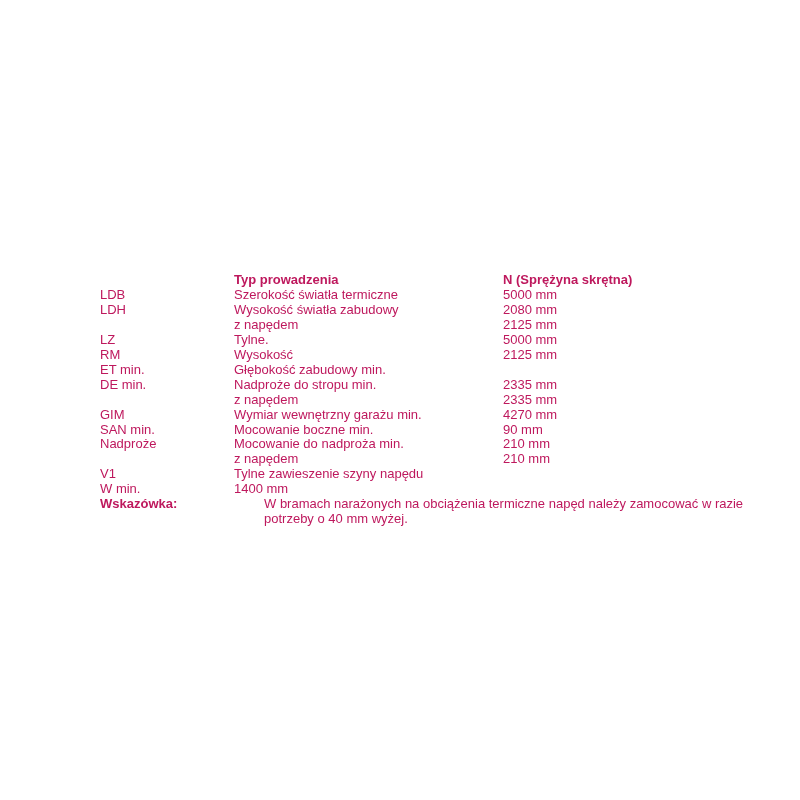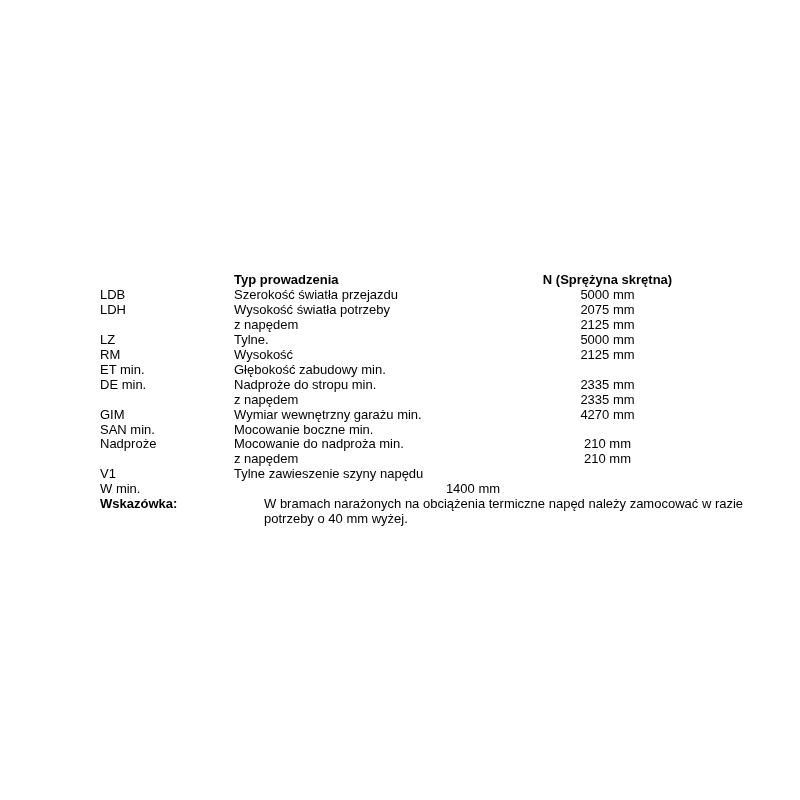--- a/index.html
+++ b/index.html
@@ -28,46 +28,46 @@
     line-height: 14.95px;
     color: #2a2a2a;
   }
   .row {
     display: flex;
     white-space: nowrap;
   }
   .cell { overflow: visible; }
   .c1 { flex: 0 0 134px; width: 134px; }
   .c2 { flex: 0 0 269px; width: 269px; }
-  .c3 { flex: 1; text-align: center; }
+  .c3 { flex: 1; }
   .bold { font-weight: 700; }
   .note-text { flex: 1; margin-left: 30px; }
 </style>
 </head>
 <body style="background: rgb(255, 255, 255);">
 
 <div class="page">
-  <div class="spec-table" style="color: #000000;">
+  <div class="spec-table" style="color: #be185d;">
 
     <div class="row">
       <div class="cell c1 bold"></div>
       <div class="cell c2 bold">Typ prowadzenia</div>
       <div class="cell c3 bold">N (Sprężyna skrętna)</div>
     </div>
 
     <div>
         <div class="row">
           <div class="cell c1">LDB</div>
-          <div class="cell c2">Szerokość światła przejazdu</div>
+          <div class="cell c2">Szerokość światła termiczne</div>
           <div class="cell c3">5000 mm</div>
         </div>
         <div class="row">
           <div class="cell c1">LDH</div>
-          <div class="cell c2">Wysokość światła potrzeby</div>
-          <div class="cell c3">2075 mm</div>
+          <div class="cell c2">Wysokość światła zabudowy</div>
+          <div class="cell c3">2080 mm</div>
         </div>
         <div class="row">
           <div class="cell c1"></div>
           <div class="cell c2">z napędem</div>
           <div class="cell c3">2125 mm</div>
         </div>
         <div class="row">
           <div class="cell c1">LZ</div>
           <div class="cell c2">Tylne.</div>
           <div class="cell c3">5000 mm</div>
@@ -92,20 +92,21 @@
           <div class="cell c3">2335 mm</div>
         </div>
         <div class="row">
           <div class="cell c1">GIM</div>
           <div class="cell c2">Wymiar wewnętrzny garażu min.</div>
           <div class="cell c3">4270 mm</div>
         </div>
         <div class="row">
           <div class="cell c1">SAN min.</div>
           <div class="cell c2">Mocowanie boczne min.</div>
+          <div class="cell c3">90 mm</div>
         </div>
         <div class="row">
           <div class="cell c1">Nadproże</div>
           <div class="cell c2">Mocowanie do nadproża min.</div>
           <div class="cell c3">210 mm</div>
         </div>
         <div class="row">
           <div class="cell c1"></div>
           <div class="cell c2">z napędem</div>
           <div class="cell c3">210 mm</div>

